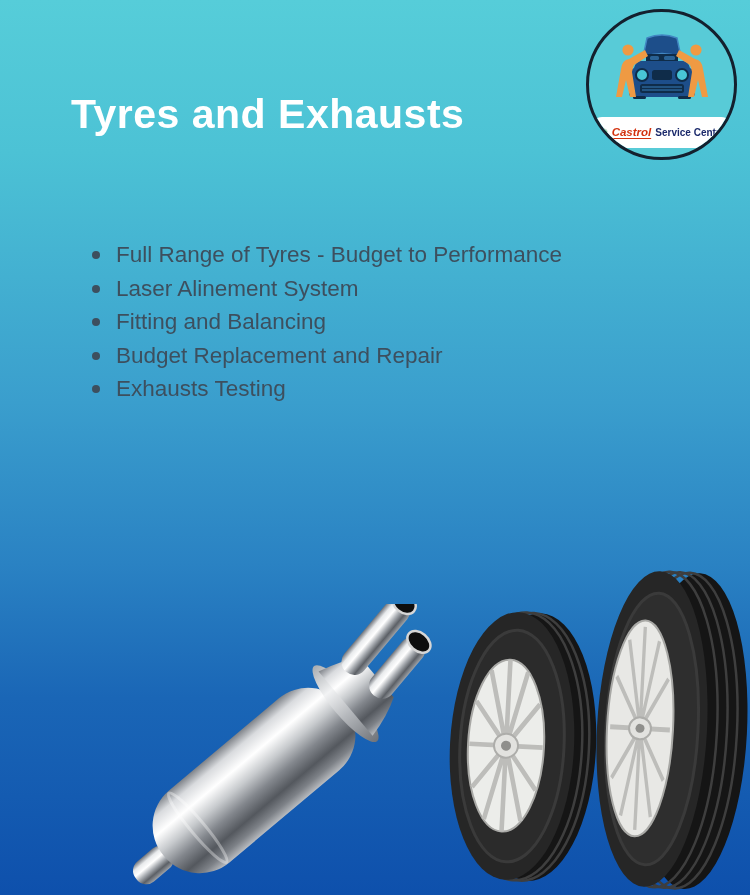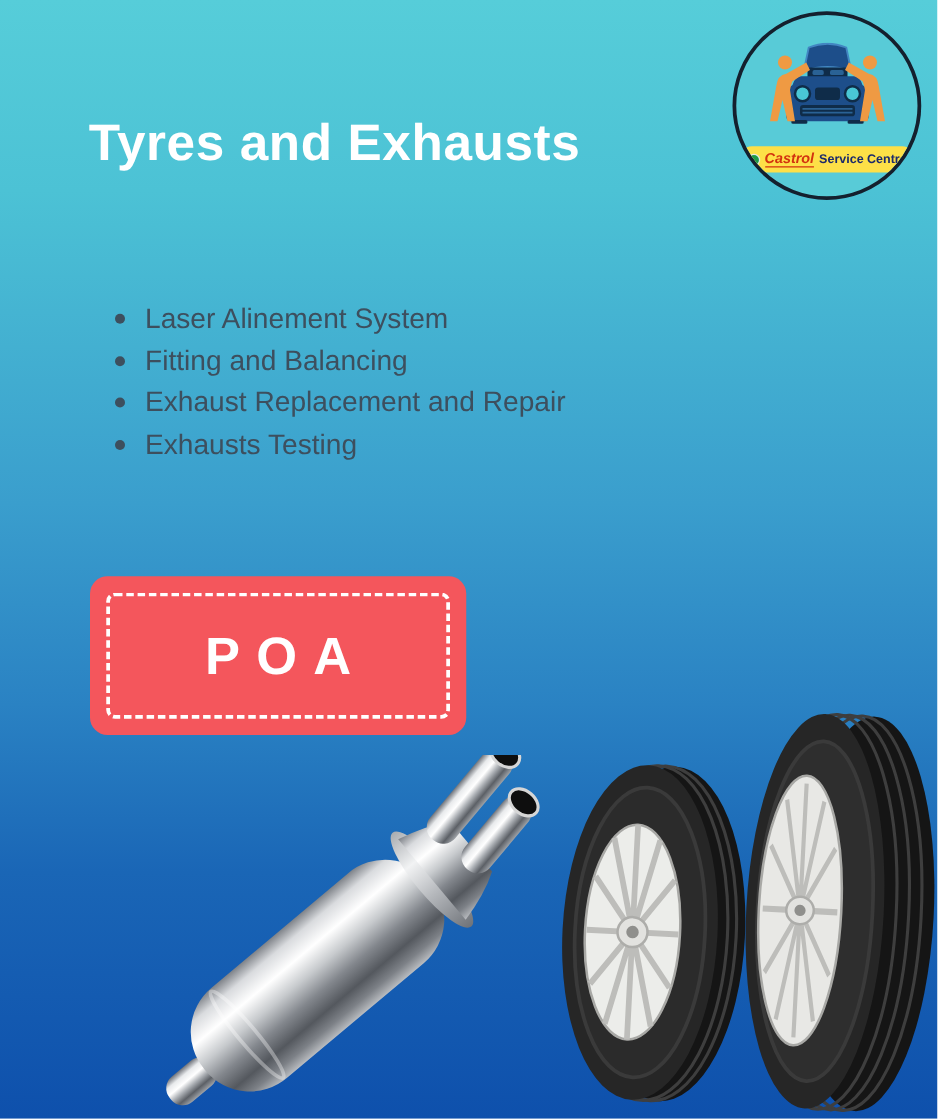--- a/index.html
+++ b/index.html
@@ -17,21 +17,21 @@
     background:#58cbd7; overflow:hidden;
   }
   .logo-car-svg { position:absolute; left:13px; top:22px; width:120px; height:66px; }
   .logo-brand {
     position:absolute; top:85px; left:0; width:100%;
     text-align:center; font-weight:700; font-size:17px; letter-spacing:1px;
     color:#f0923f;
   }
   .castrol-badge {
     position:absolute; top:105px; left:50%; transform:translateX(-50%);
-    height:21px; background:#fde047; border-radius:11px;
+    height:31px; background:#ffffff; border-radius:11px;
     display:flex; align-items:center; gap:4px; padding:0 7px; white-space:nowrap;
   }
   .castrol-dot {
     width:10px; height:10px; border-radius:50%;
     background:#1f9a48; border:1.5px solid #e7e7e7; flex:0 0 auto;
   }
   .castrol-word {
     color:#d3320f; font-style:italic; font-weight:700; font-size:11.5px;
     border-bottom:1.5px solid #d3320f; line-height:12px;
   }
@@ -112,31 +112,27 @@
     <div class="castrol-badge">
       <span class="castrol-dot"></span>
       <span class="castrol-word">Castrol</span>
       <span class="service-centre">Service Centre</span>
     </div>
   </div>
 
   <h1 class="page-title">Tyres and Exhausts</h1>
 
   <ul class="features">
+    <li>Full Range of Tyres - Budget to Performance</li>
     <li>Laser Alinement System</li>
     <li>Fitting and Balancing</li>
-    <li>Exhaust Replacement and Repair</li>
+    <li>Budget Replacement and Repair</li>
     <li>Exhausts Testing</li>
   </ul>
 
-  <button class="poa-button">
-    <span class="poa-dash">
-      <span class="poa-label">POA</span>
-    </span>
-  </button>
 
   <svg class="exhaust-art" viewBox="0 0 330 291">
     <defs>
       <linearGradient id="gBody" x1="0" y1="0" x2="0" y2="1">
         <stop offset="0" stop-color="#7e8288"></stop>
           <stop offset="0.12" stop-color="#d9dbde"></stop>
         <stop offset="0.28" stop-color="#ffffff"></stop>
           <stop offset="0.45" stop-color="#c7cacd"></stop>
         <stop offset="0.62" stop-color="#83878d"></stop>
           <stop offset="0.78" stop-color="#54585e"></stop>

